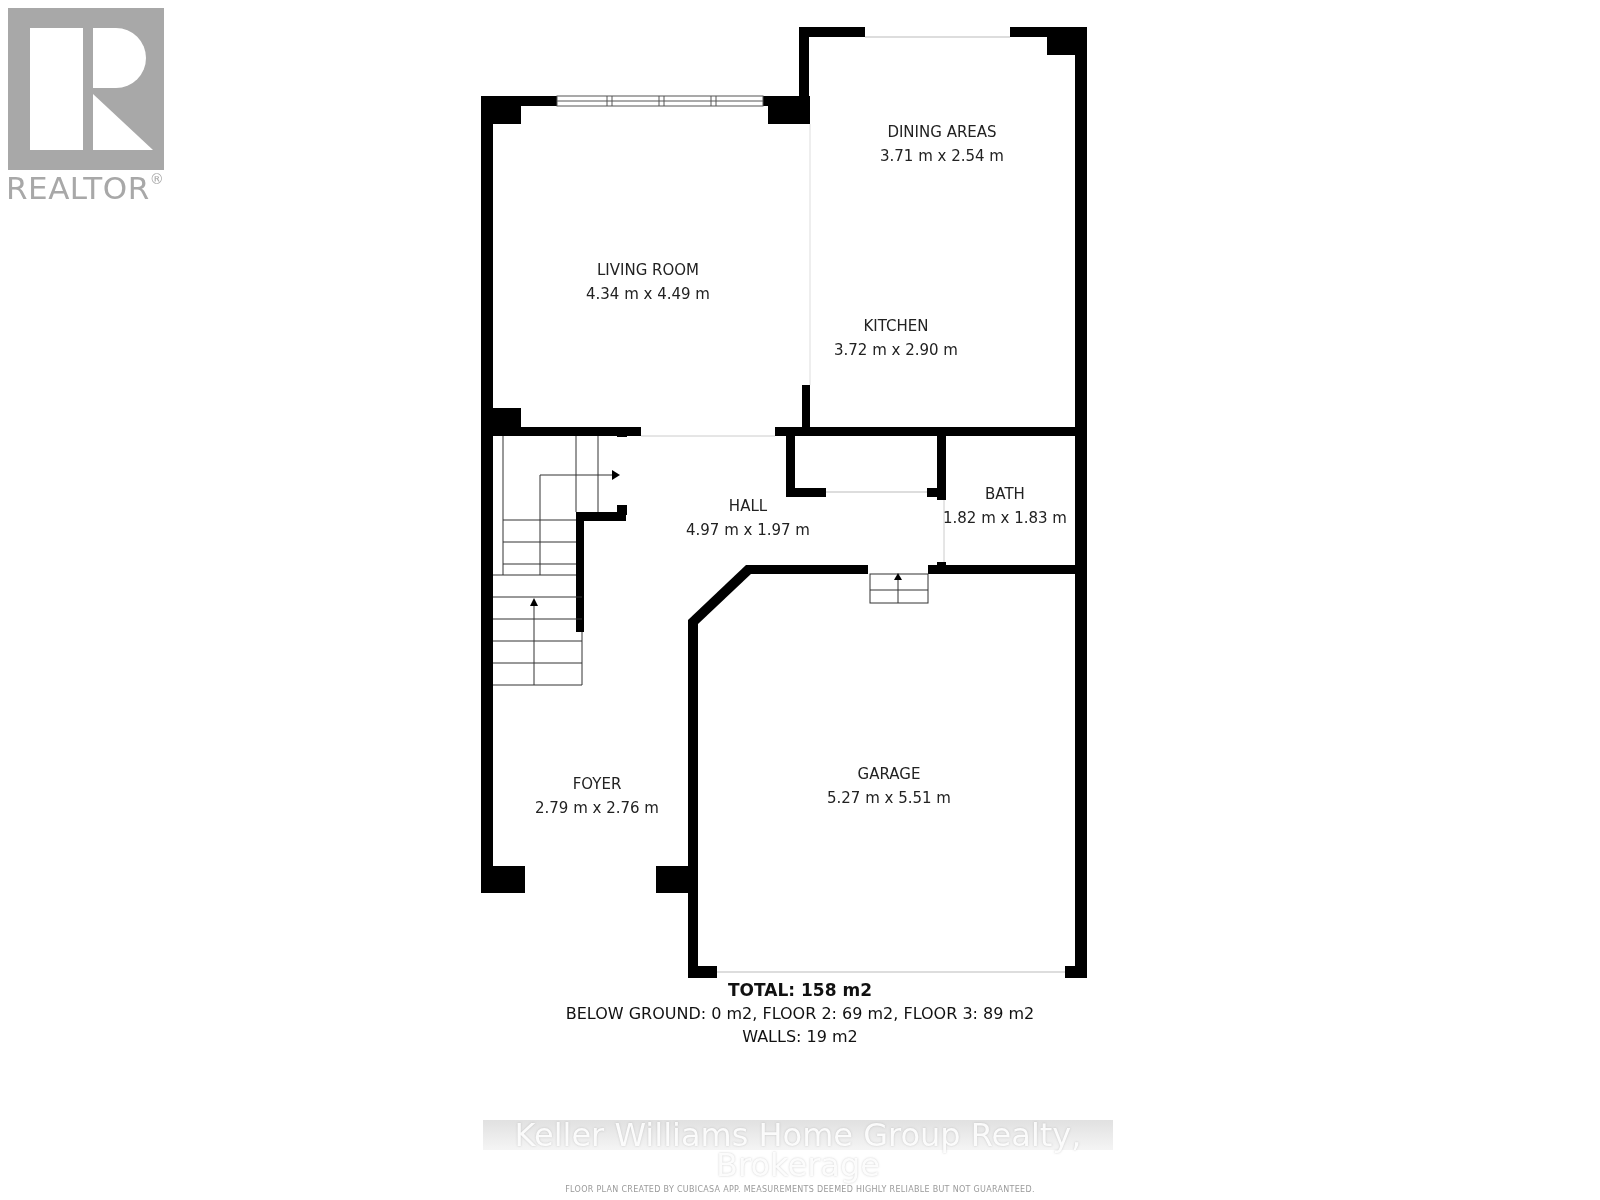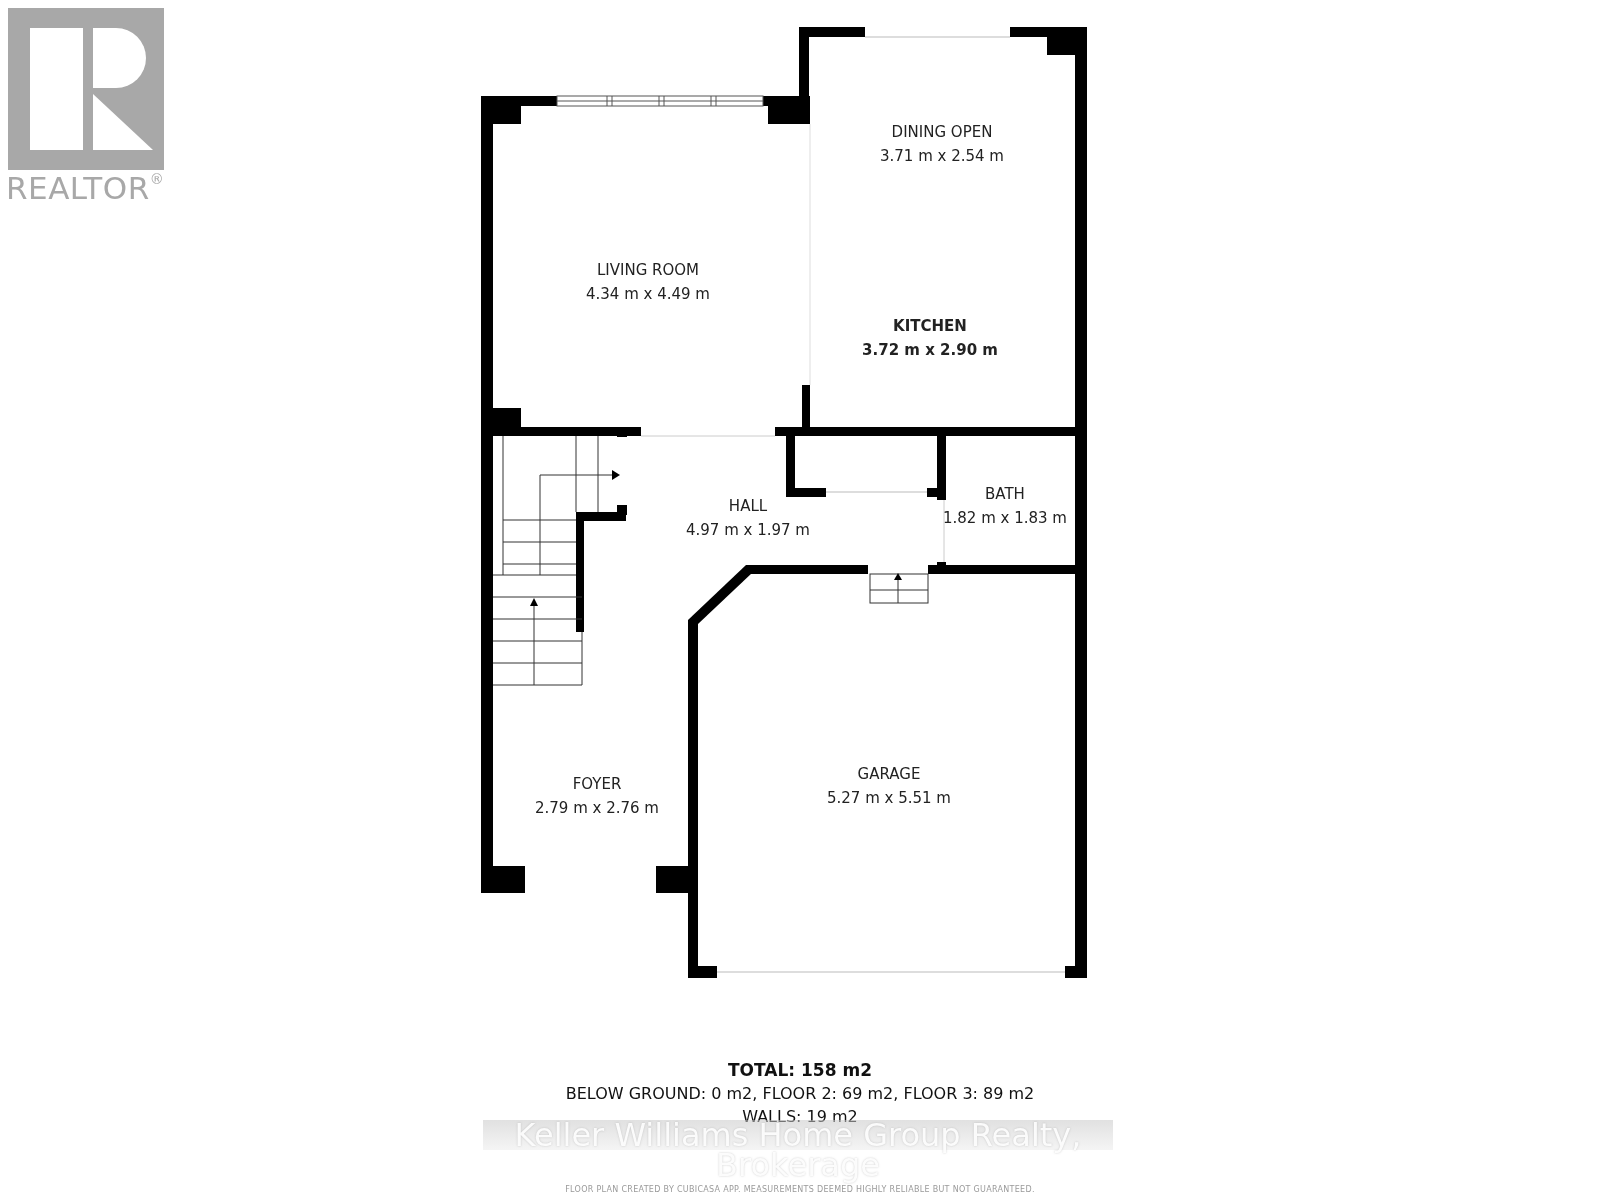--- a/index.html
+++ b/index.html
@@ -2,21 +2,21 @@
 <html><head>
 <meta charset="utf-8">
 <style>
   html, body { margin: 0; padding: 0; background: #ffffff; }
   body { width: 1600px; height: 1200px; position: relative; overflow: hidden; font-family: "DejaVu Sans", sans-serif; }
   #logo { position: absolute; left: 8px; top: 8px; width: 156px; height: 162px; background: #a8a8a8; }
   #logo-text { position: absolute; left: 6px; top: 170px; font-family: "DejaVu Sans", sans-serif; font-size: 31px; color: #a8a8a8; letter-spacing: 0.5px; }
   #logo-text sup { font-size: 14px; position: relative; top: -4px; }
   #plan { position: absolute; left: 0; top: 0; width: 1600px; height: 1200px; }
   .room-label { position: absolute; text-align: center; font-size: 15px; color: #222; line-height: 24px; transform: translateX(-50%); white-space: nowrap; }
-  #summary { position: absolute; left: 0; width: 1600px; top: 1059px; text-align: center; color: #111; font-size: 16px; line-height: 23px; }
+  #summary { position: absolute; left: 0; width: 1600px; top: 979px; text-align: center; color: #111; font-size: 16px; line-height: 23px; }
   #summary .total { font-weight: bold; font-size: 17px; }
   #watermark { position: absolute; left: 483px; top: 1120px; width: 630px; height: 30px; text-align: center; font-size: 32px; color: rgba(255,255,255,0.92); background: linear-gradient(to bottom, rgba(200,200,200,0.55), rgba(225,225,225,0.35)); line-height: 30px; text-shadow: 0 0 2px rgba(150,150,150,0.5); }
   #disclaimer { position: absolute; left: 0; width: 1600px; top: 1149px; text-align: center; font-size: 8px; color: #9a9a9a; letter-spacing: 0.3px; margin-top: 36px; }
 </style>
 </head>
 <body>
 
 <div id="logo">
   <svg width="156" height="162" viewBox="0 0 156 162">
     <rect x="0" y="0" width="156" height="162" fill="#a8a8a8"></rect>
@@ -117,24 +117,24 @@
     <polygon points="530,606 534,598 538,606"></polygon>
     <polygon points="894,580 898,573 902,580"></polygon>
   </g>
 </svg>
 
 <div class="room-label" style="left:648px; top:258px;">
   <div>LIVING ROOM</div>
   <div>4.34 m x 4.49 m</div>
 </div>
 <div class="room-label" style="left:942px; top:120px;">
-  <div>DINING OPEN</div>
+  <div>DINING AREAS</div>
   <div>3.71 m x 2.54 m</div>
 </div>
-<div class="room-label" style="left:930px; top:314px;font-weight:bold;">
+<div class="room-label" style="left:896px; top:314px;">
   <div>KITCHEN</div>
   <div>3.72 m x 2.90 m</div>
 </div>
 <div class="room-label" style="left:748px; top:494px;">
   <div>HALL</div>
   <div>4.97 m x 1.97 m</div>
 </div>
 <div class="room-label" style="left:1005px; top:482px;">
   <div>BATH</div>
   <div>1.82 m x 1.83 m</div>

